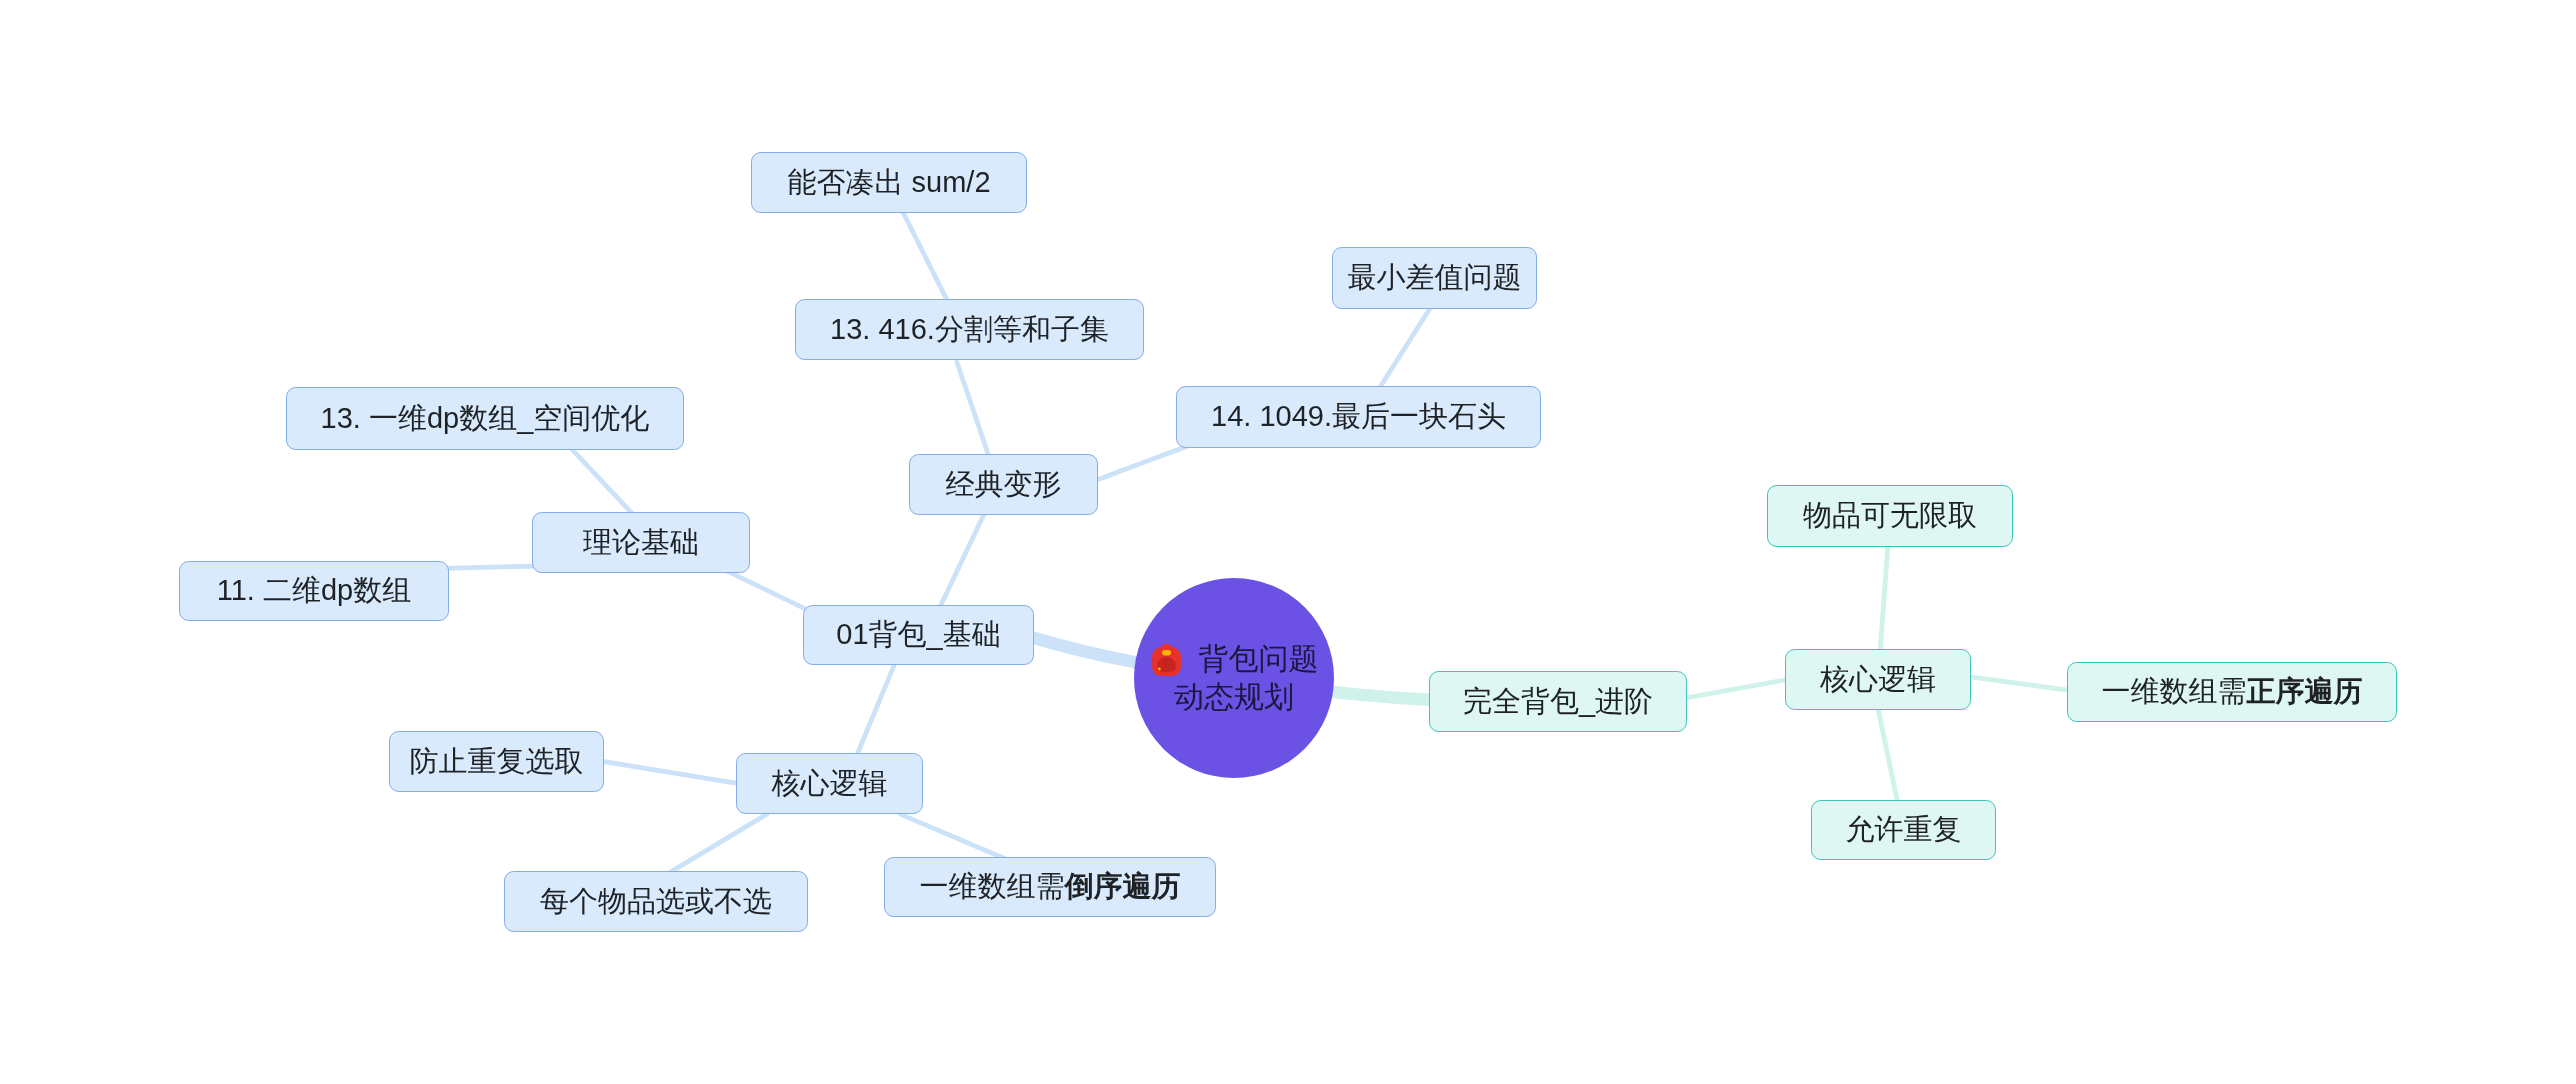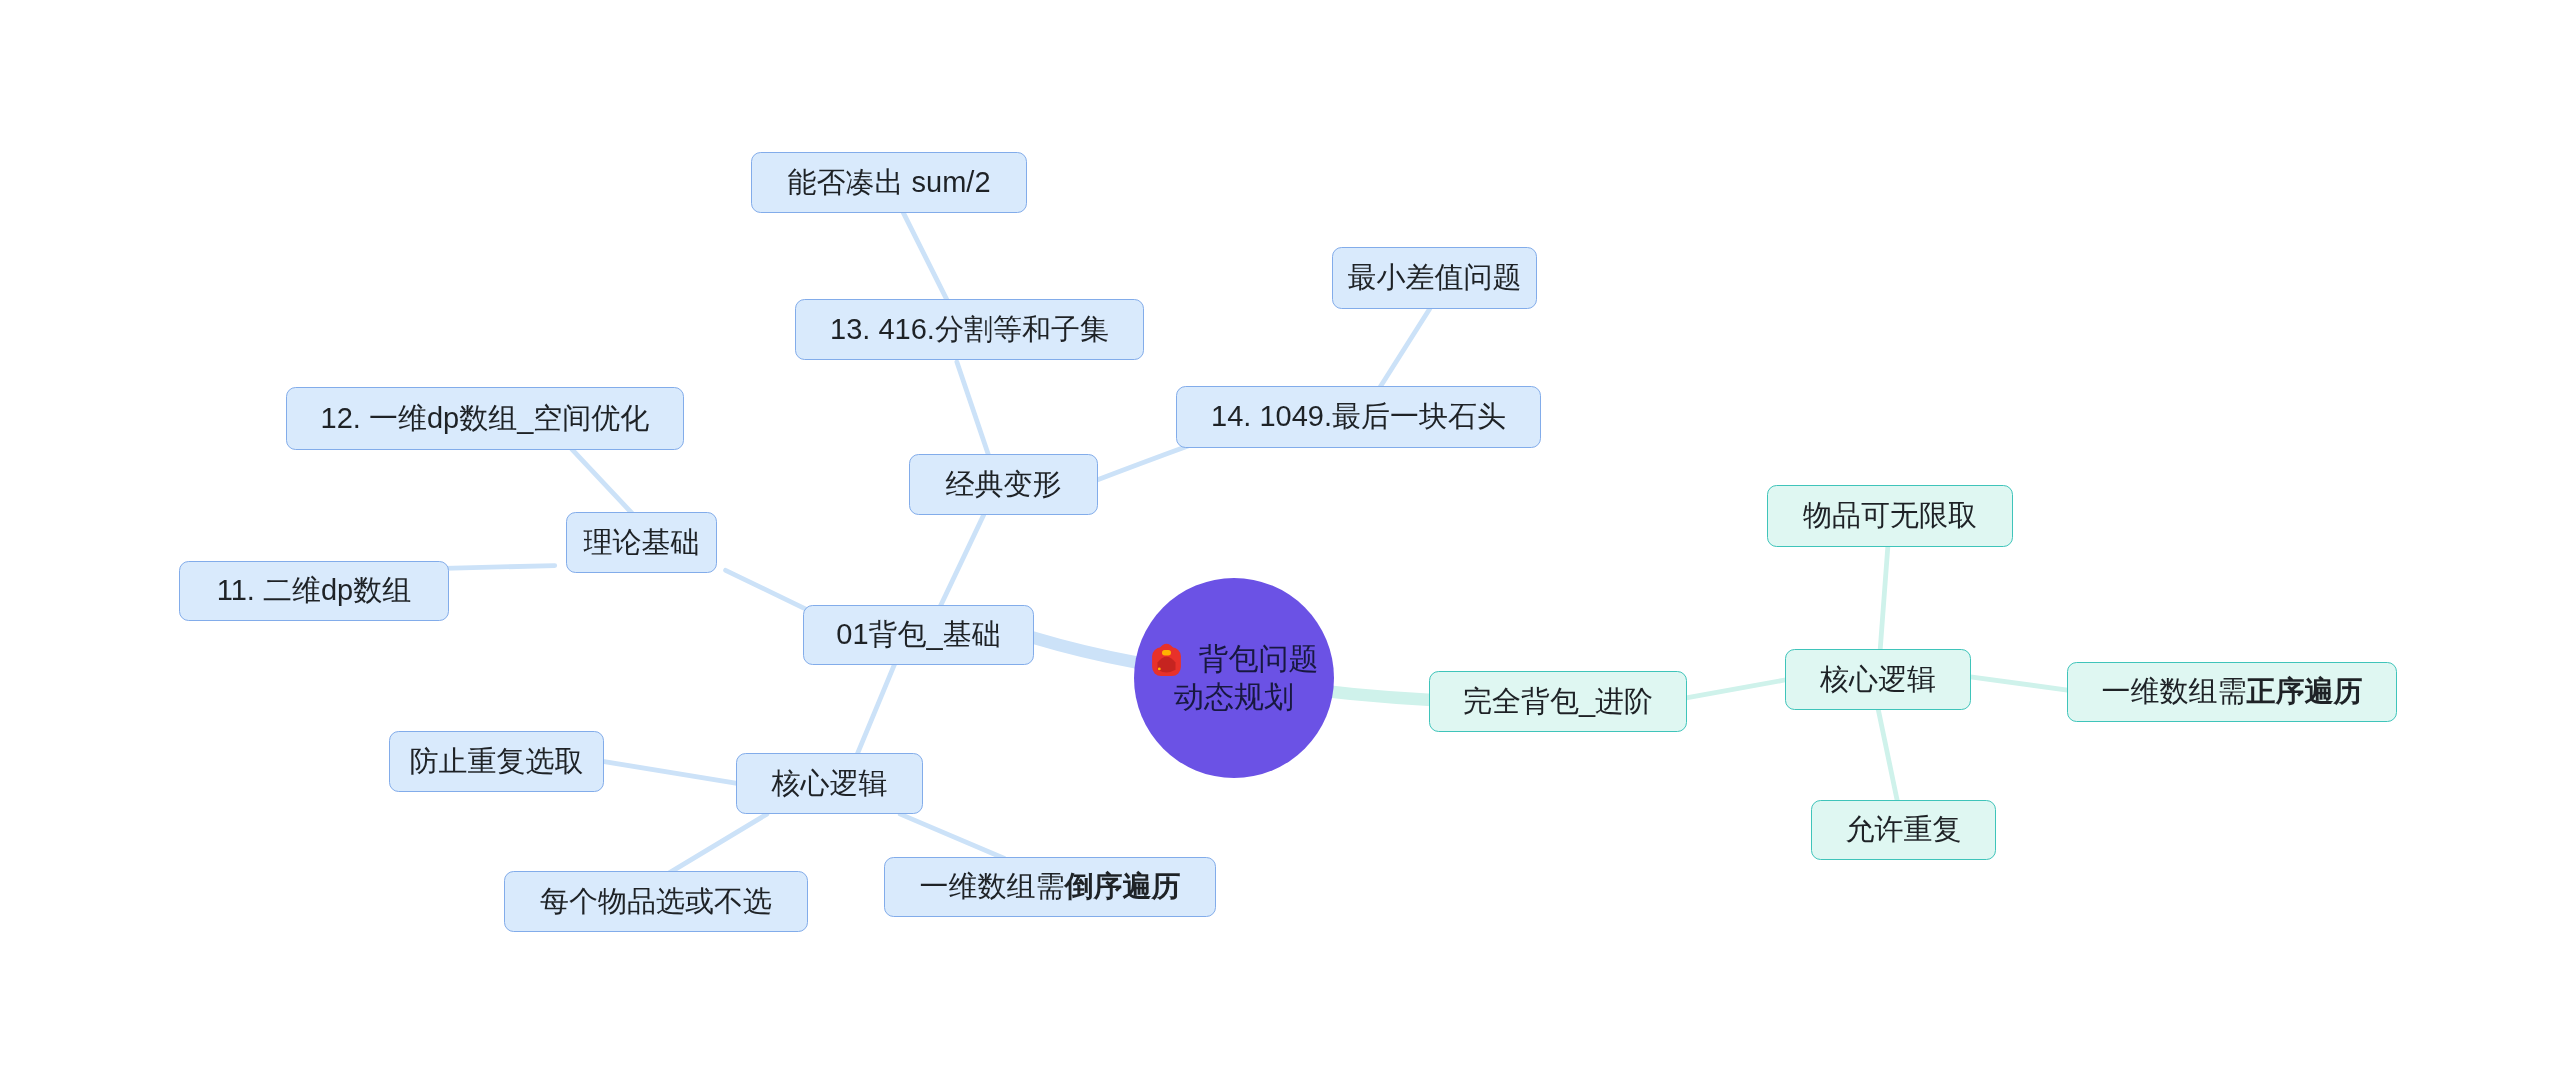--- a/index.html
+++ b/index.html
@@ -55,26 +55,26 @@
     <path class="edge-mint thin" d="M 1757 727 L 1861 708"></path>
     <path class="edge-mint thin" d="M 1959 677 L 1967 569"></path>
     <path class="edge-mint thin" d="M 1957 739 L 1977 835"></path>
     <path class="edge-mint thin" d="M 2053 705 L 2156 719"></path>
   </svg>
 
   <div class="node blue" style="left:803px;top:605px;width:231px;height:60px">
     <span>01背包_基础</span>
       <span class="b"></span>
   </div>
-  <div class="node blue" style="left:566px;top:512px;width:151px;height:61px">
+  <div class="node blue" style="left:532px;top:512px;width:218px;height:61px">
     <span>理论基础</span>
       <span class="b"></span>
   </div>
   <div class="node blue" style="left:286px;top:387px;width:398px;height:63px">
-    <span>12. 一维dp数组_空间优化</span>
+    <span>13. 一维dp数组_空间优化</span>
       <span class="b"></span>
   </div>
   <div class="node blue" style="left:179px;top:561px;width:270px;height:60px">
     <span>11. 二维dp数组</span>
       <span class="b"></span>
   </div>
   <div class="node blue" style="left:909px;top:454px;width:189px;height:61px">
     <span>经典变形</span>
       <span class="b"></span>
   </div>

